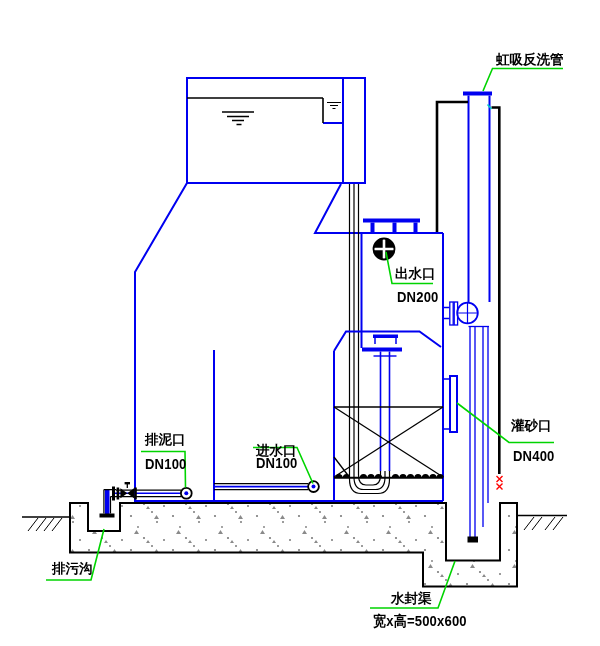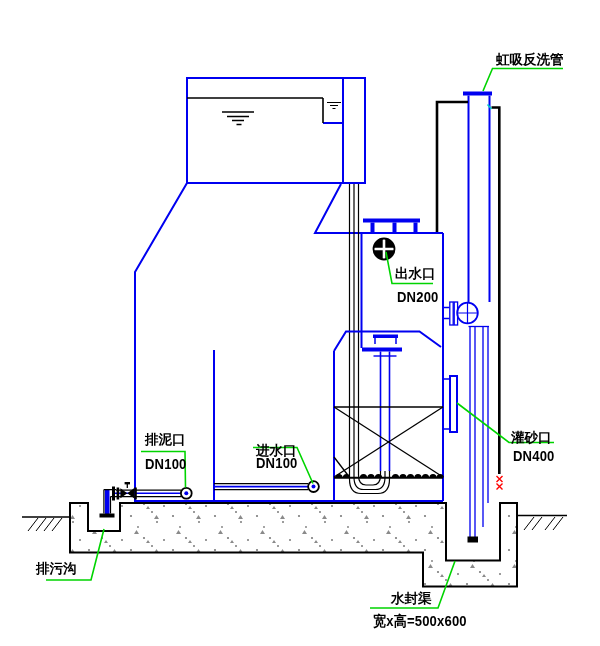--- a/index.html
+++ b/index.html
@@ -193,20 +193,20 @@
 
 <div class="lbl cjk" style="left:395px;top:265px;">出水口</div>
 <div class="lbl dn" style="left:397px;top:289px;">DN200</div>
 
 <div class="lbl cjk" style="left:145px;top:431px;">排泥口</div>
 <div class="lbl dn" style="left:145px;top:456px;">DN100</div>
 
 <div class="lbl cjk" style="left:256px;top:442px;">进水口</div>
 <div class="lbl dn" style="left:256px;top:455px;">DN100</div>
 
-<div class="lbl cjk" style="left:511px;top:429px;">灌砂口</div>
+<div class="lbl cjk" style="left:511px;top:417px;">灌砂口</div>
 <div class="lbl dn" style="left:513px;top:448px;">DN400</div>
 
 <div class="lbl cjk" style="left:391px;top:590px;">水封渠</div>
 <div class="lbl dn" style="left:373px;top:612px;">宽x高=500x600</div>
 
-<div class="lbl cjk" style="left:36px;top:560px;">排污沟</div>
+<div class="lbl cjk" style="left:52px;top:560px;">排污沟</div>
 </div>
 
 </body></html>

